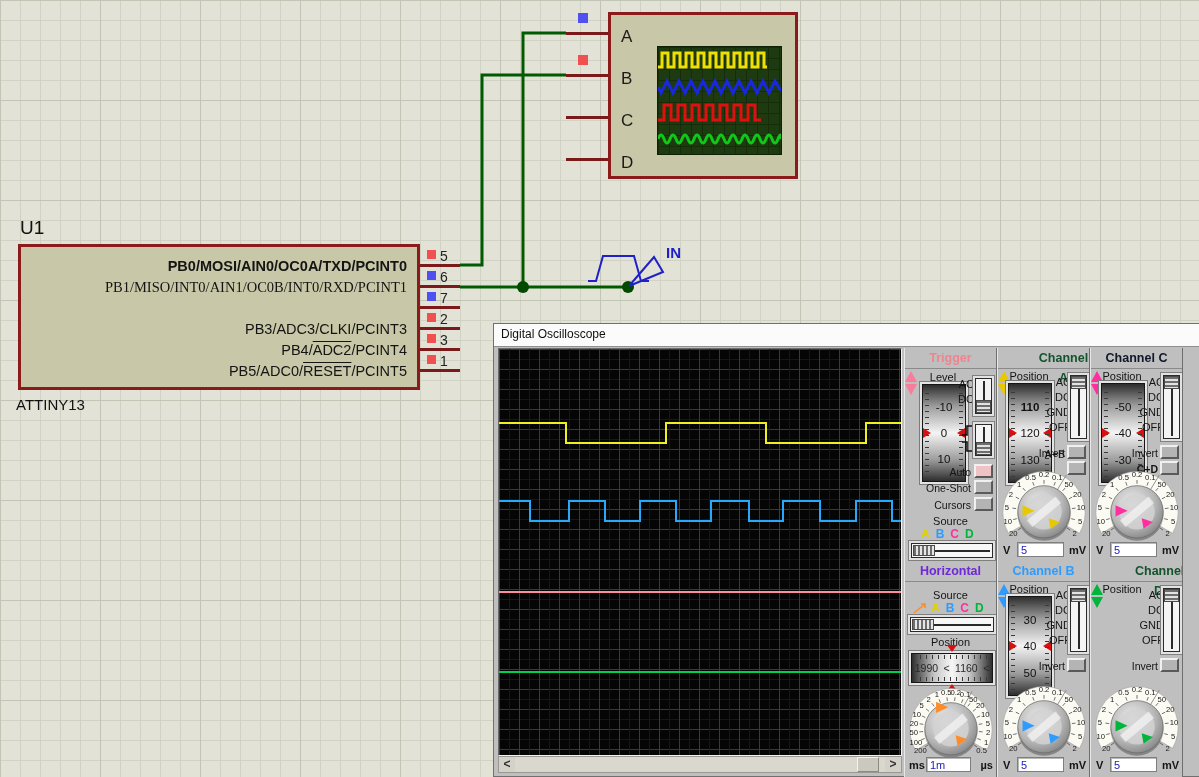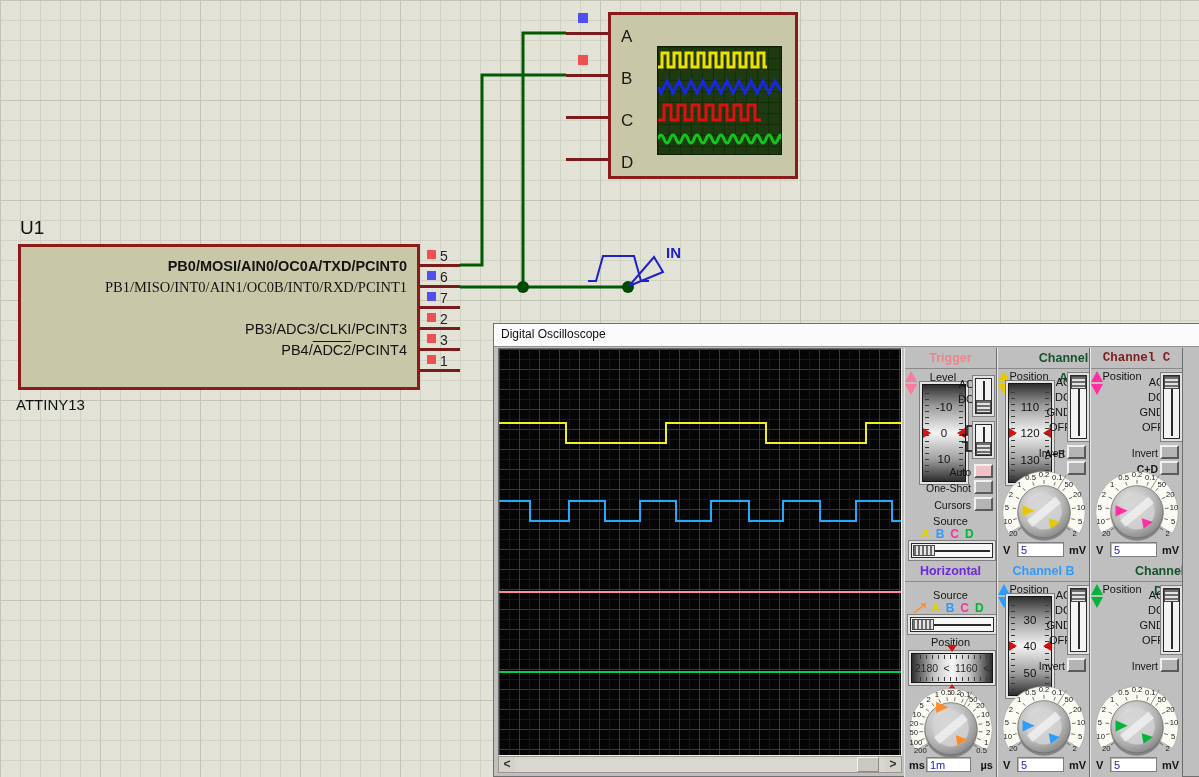--- a/index.html
+++ b/index.html
@@ -42,21 +42,21 @@
   .tr-a{stroke:#F0F020;} .tr-b{stroke:#28A8F8;} .tr-c{stroke:#FF8CA0;} .tr-d{stroke:#00D050;}
   .sb{position:absolute;left:4px;top:432px;width:404px;height:17px;background:#DAD7CF;border:1px solid #9A9890;box-sizing:border-box;}
   .sb-btn{position:absolute;top:0;width:16px;height:15px;text-align:center;font-size:12px;font-weight:bold;color:#333;
     line-height:15px;background:#D4D1C9;}
   .sb-thumb{position:absolute;left:358px;top:0;width:22px;height:15px;background:#CBC8C0;
     border:1px solid;border-color:#F4F2EC #8C8A84 #8C8A84 #F4F2EC;box-sizing:border-box;}
   
   .panel{position:absolute;width:93px;background:#BFBFBF;border-left:1px solid #E8E8E8;border-right:1px solid #6E6E6E;
     box-sizing:border-box;overflow:hidden;font-size:11px;color:#161616;}
   .phead{height:20px;line-height:20px;text-align:center;font-weight:bold;font-size:12.5px;border-bottom:1px solid #8A8A8A;}
-  .c-trig{color:#F0848E;} .c-cha{color:#14532d;padding-left:40px;} .c-chb{color:#2E9CFF;} .c-chc{color:#7f1d1d;font-family:Liberation Mono, monospace;}
+  .c-trig{color:#F0848E;} .c-cha{color:#14532d;padding-left:40px;} .c-chb{color:#2E9CFF;} .c-chc{color:#0f172a;}
   .c-chd{color:#14532d;padding-left:44px;} .c-hor{color:#6d28d9;}
   .plabel{position:absolute;font-size:11px;color:#141414;}
   .dial{position:absolute;background:linear-gradient(180deg,#2E2E2E,#9C9C9C 22%,#F4F4F4 50%,#9C9C9C 78%,#2E2E2E);
     border:1px solid #151515;box-shadow:0 0 0 2px #E4E4E4,0 0 0 3px #7C7C7C;}
   .dial::before,.dial::after{content:"";position:absolute;top:2px;bottom:2px;width:4px;
     background:repeating-linear-gradient(180deg,#3A3A3A 0 1px,transparent 1px 6px);}
   .dial::before{left:2px;} .dial::after{right:2px;}
   .dv{position:absolute;width:100%;text-align:center;font-size:11.5px;color:#101010;}
   .dtl{position:absolute;left:0;top:50%;margin-top:-5px;width:0;height:0;
     border-left:8px solid #D81010;border-top:5px solid transparent;border-bottom:5px solid transparent;}
@@ -136,20 +136,21 @@
   <div class="stub" style="left:566px;top:158px;width:42px;"></div>
   <div class="psq blue" style="left:578px;top:13px;width:10px;height:10px;"></div>
   <div class="psq red" style="left:578px;top:55px;width:10px;height:10px;"></div>
 
   <span class="chip-ref" style="left:20px;top:217px;">U1</span>
   <div class="part-body" style="left:18px;top:244px;width:402px;height:146px;">
     <div class="pinrow" style="top:9px;font-weight:bold;"><span>PB0/MOSI/AIN0/OC0A/TXD/PCINT0</span><span class="ov"></span><span></span></div>
     <div class="pinrow" style="top:30px;font-family:Liberation Serif, serif;"><span>PB1/MISO/INT0/AIN1/OC0B/INT0/RXD/PCINT1</span><span class="ov"></span><span></span></div>
     <div class="pinrow" style="top:72px;"><span>PB3/ADC3/CLKI/PCINT3</span><span class="ov"></span><span></span></div>
     <div class="pinrow" style="top:93px;"><span>PB4/</span><span class="ov">ADC2</span><span>/PCINT4</span></div>
+    <div class="pinrow" style="top:114px;"><span>PB5/ADC0/</span><span class="ov">RESET</span><span>/PCINT5</span></div>
   </div>
   <span class="chip-name" style="left:16px;top:396px;">ATTINY13</span>
 
   <div class="stub" style="left:420px;top:264px;width:40px;"></div>
   <div class="stub" style="left:420px;top:285px;width:40px;"></div>
   <div class="stub" style="left:420px;top:306px;width:40px;"></div>
   <div class="stub" style="left:420px;top:327px;width:40px;"></div>
   <div class="stub" style="left:420px;top:348px;width:40px;"></div>
   <div class="stub" style="left:420px;top:369px;width:40px;"></div>
   <div class="psq red" style="left:427px;top:250px;"></div>
@@ -236,21 +237,21 @@
     </div>
 
     <div class="panel" style="left:503px;top:24px;height:213px;">
       <div class="phead c-cha">Channel A</div>
       <span class="plabel" style="left:8px;top:22px;width:46px;text-align:center;">Position</span>
       <div class="adj yw" style="left:0;top:66px;">
           <i class="au"></i>
           <i class="ad"></i>
         </div>
       <div class="dial" style="left:10px;top:35px;width:42px;height:98px;">
-        <span class="dv" style="top:17%;">110</span>
+        <span class="dv" style="top:17%;font-weight:bold;">110</span>
         <span class="dv" style="top:44%;">120</span>
         <span class="dv" style="top:71%;">130</span>
         <i class="dtl"></i>
           <i class="dtr"></i>
       </div>
       <span class="plabel" style="right:18px;top:28px;">AC</span>
       <span class="plabel" style="right:18px;top:43px;">DC</span>
       <span class="plabel" style="right:18px;top:58px;">GND</span>
       <span class="plabel" style="right:18px;top:73px;">OFF</span>
       <div class="vswitch" style="right:2px;top:27px;height:62px;">
@@ -309,20 +310,27 @@
       <span class="unit" style="right:3px;top:196px;">mV</span>
     </div>
 
     <div class="panel" style="left:596px;top:24px;height:213px;">
       <div class="phead c-chc">Channel C</div>
       <span class="plabel" style="left:8px;top:22px;width:46px;text-align:center;">Position</span>
       <div class="adj mg" style="left:0;top:66px;">
           <i class="au"></i>
           <i class="ad"></i>
         </div>
+      <div class="dial" style="left:10px;top:35px;width:42px;height:98px;">
+        <span class="dv" style="top:17%;">-50</span>
+        <span class="dv" style="top:44%;">-40</span>
+        <span class="dv" style="top:71%;">-30</span>
+        <i class="dtl"></i>
+          <i class="dtr"></i>
+      </div>
       <span class="plabel" style="right:18px;top:28px;">AC</span>
       <span class="plabel" style="right:18px;top:43px;">DC</span>
       <span class="plabel" style="right:18px;top:58px;">GND</span>
       <span class="plabel" style="right:18px;top:73px;">OFF</span>
       <div class="vswitch" style="right:2px;top:27px;height:62px;">
           <i class="vs-line"></i>
           <i class="vs-thumb" style="top:0;"></i>
         </div>
       <span class="blabel" style="right:24px;top:99px;">Invert</span>
       <div class="pbtn" style="right:3px;top:97px;"></div>
@@ -387,21 +395,21 @@
           <span class="lB">B</span>
           <span class="lC">C</span>
           <span class="lD">D</span>
       </div>
       <div class="hslider" style="left:5px;top:56px;width:82px;">
           <i class="hs-line"></i>
           <i class="hs-thumb"></i>
         </div>
       <span class="plabel" style="left:0;right:0;top:75px;text-align:center;">Position</span>
       <div class="wheel" style="left:6px;top:92px;width:80px;height:28px;">
-        <span>2180</span>
+        <span>1990</span>
         <span>&lt;</span>
         <span>1160</span>
         <span>&lt;</span>
         <i class="wtd up"></i>
         <i class="wtd dn"></i>
       </div>
       <svg class="knob" style="top:122px;" viewBox="0 0 92 92">
           <defs>
             <radialGradient id="kg_horizontal" cx="40%" cy="35%" r="75%">
               <stop offset="0" stop-color="#EFEFEF"></stop>

